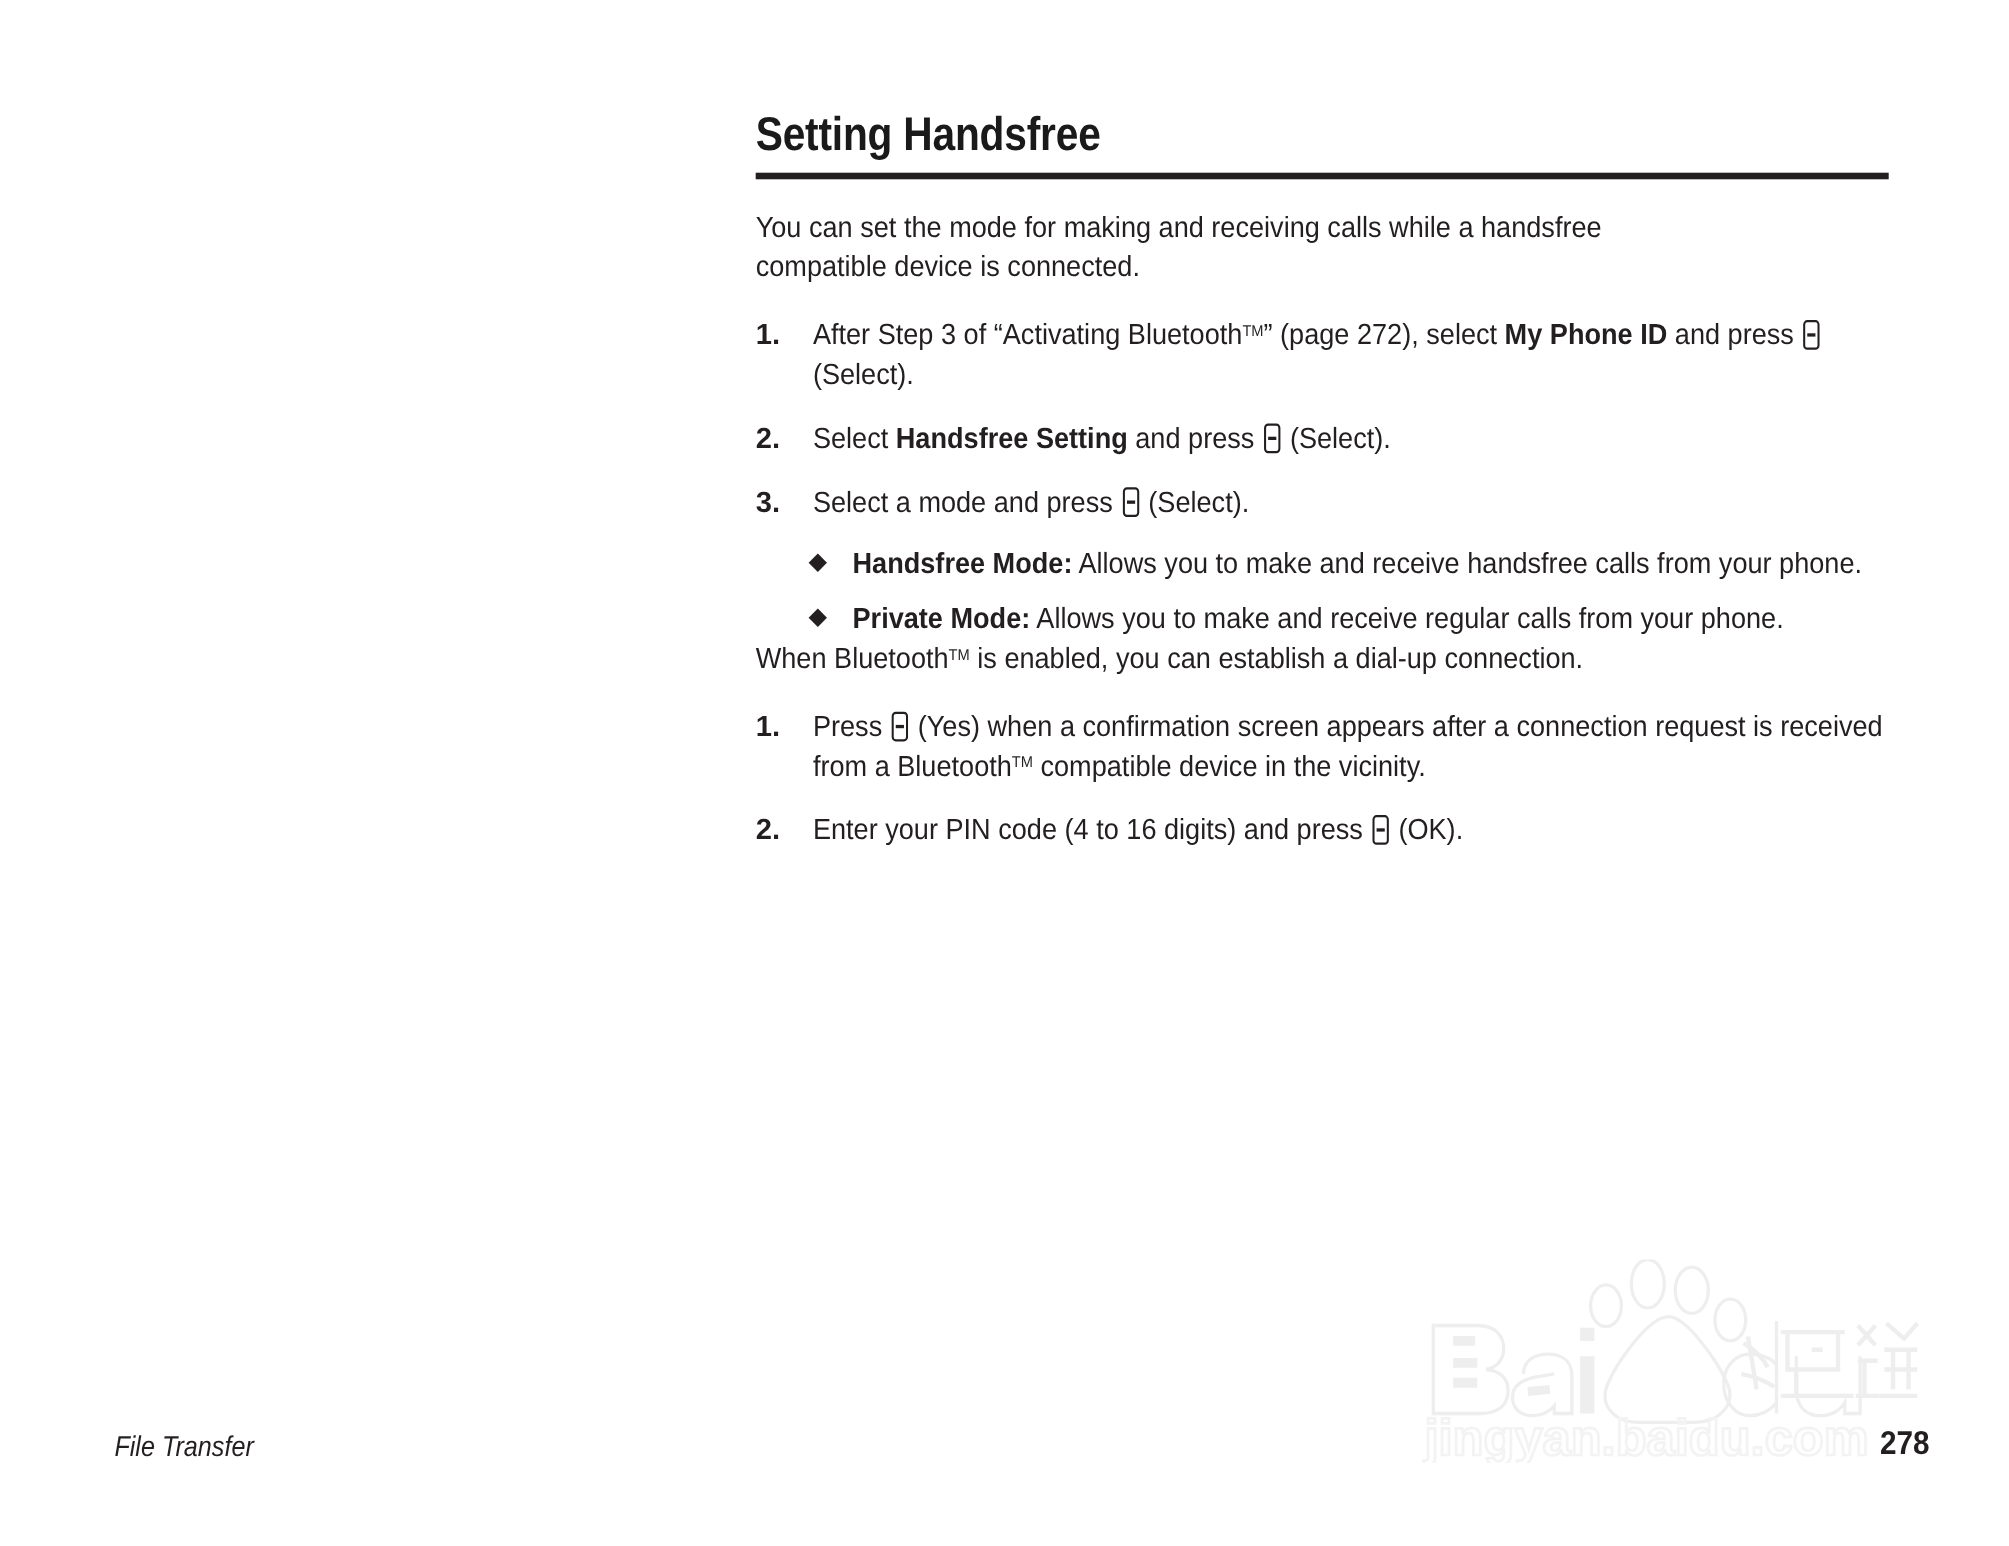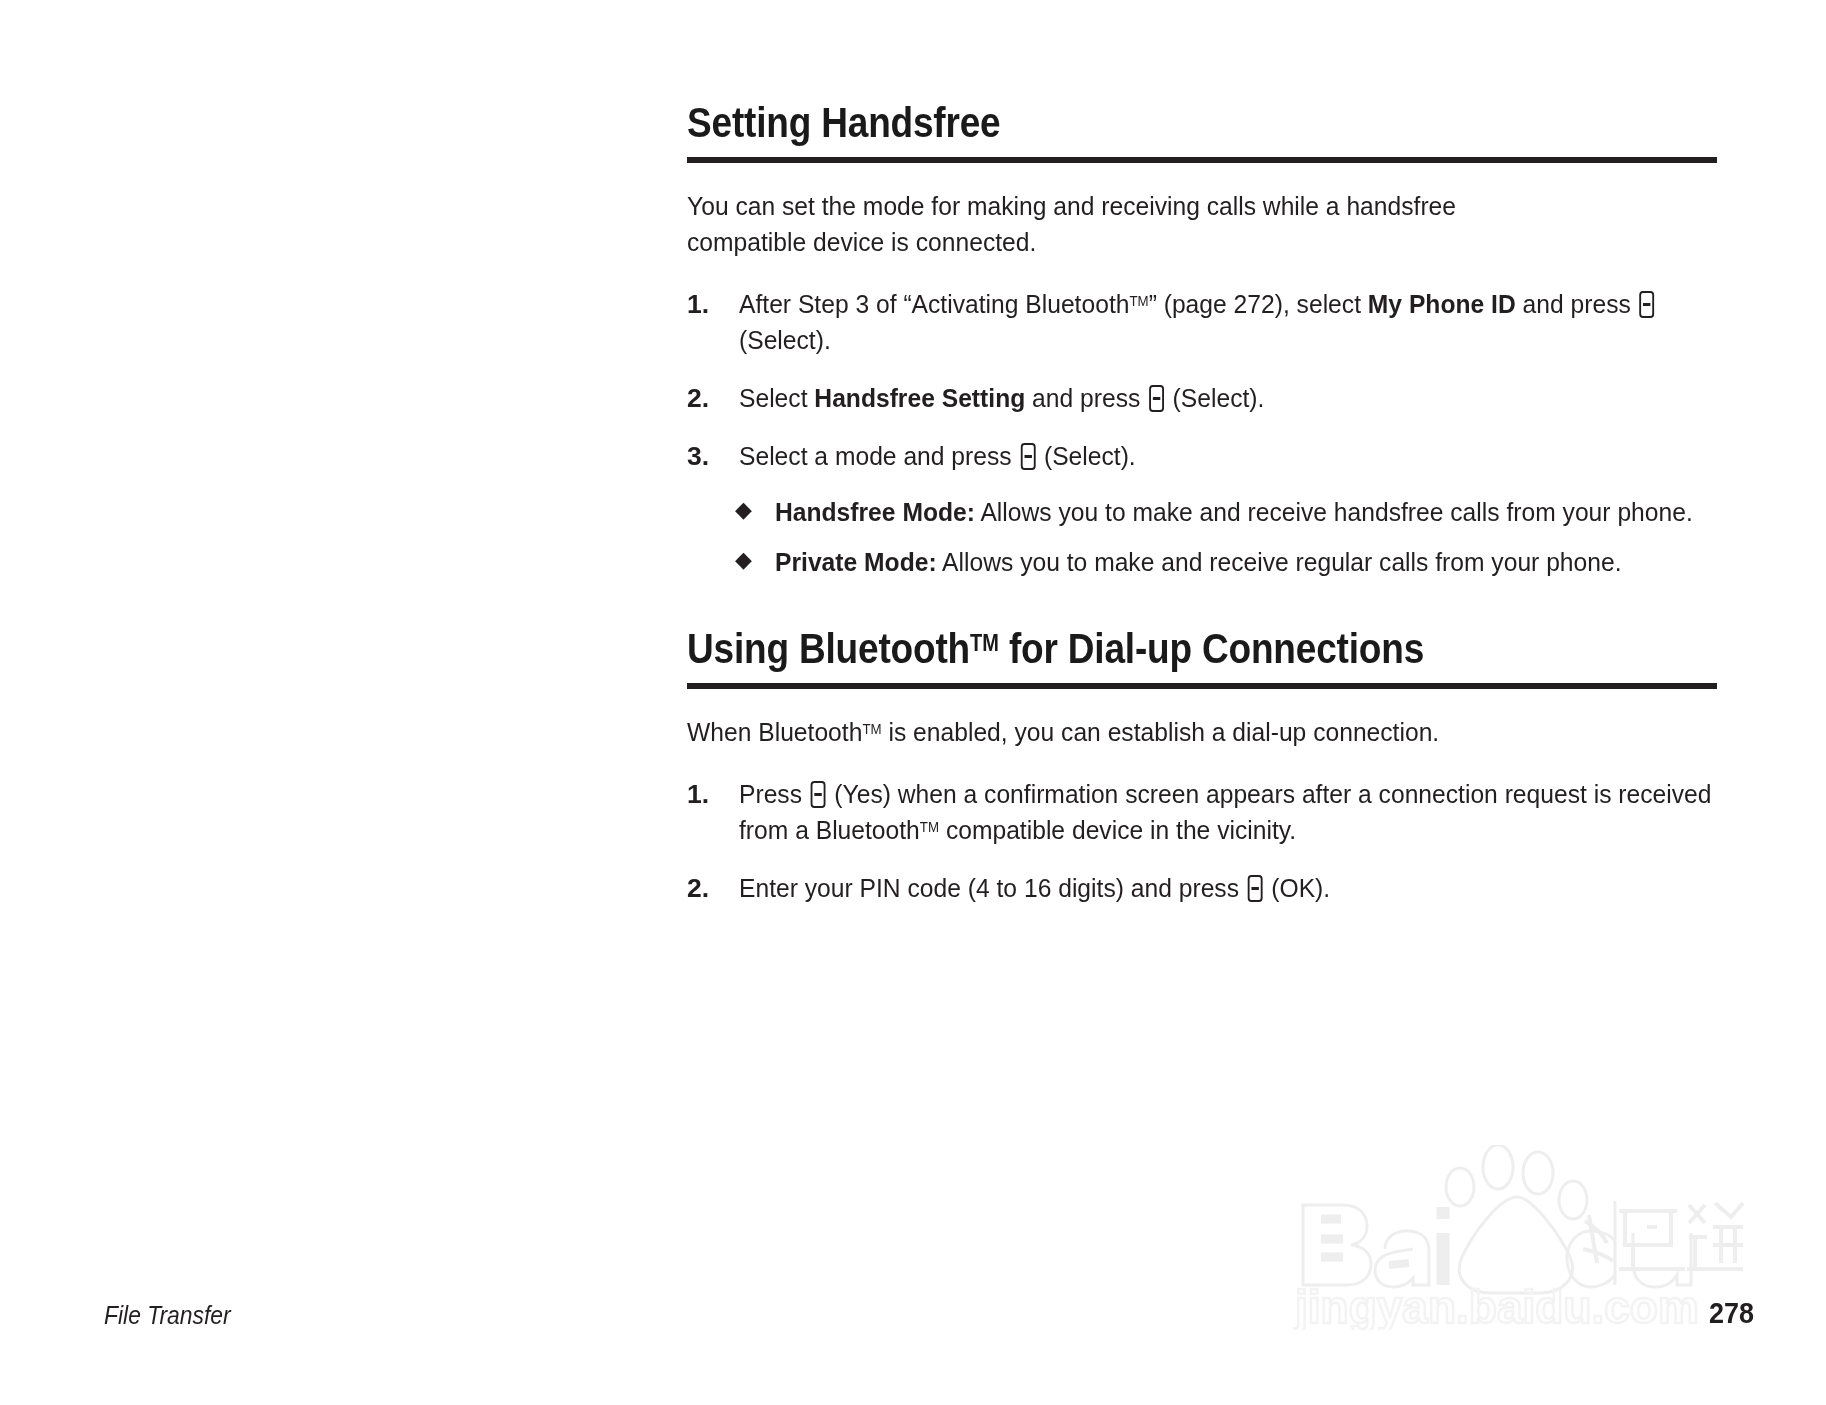--- a/index.html
+++ b/index.html
@@ -230,24 +230,20 @@
       <li class="diamond-item">
         <span class="diamond-marker">◆</span>
         <span class="diamond-text"><b>Handsfree Mode:</b><span> Allows you to make and receive handsfree calls from your phone.</span></span>
       </li>
       <li class="diamond-item">
         <span class="diamond-marker">◆</span>
         <span class="diamond-text"><b>Private Mode:</b><span> Allows you to make and receive regular calls from your phone.</span></span>
       </li>
     </ul>
 
-    <div class="heading-block second">
-      <h1 class="section-heading"><span>Using Bluetooth</span><sup class="tm">TM</sup><span> for Dial-up Connections</span></h1>
-      <div class="heading-rule"></div>
-    </div>
 
     <p class="body-para"><span>When Bluetooth</span><sup class="tm">TM</sup><span> is enabled, you can establish a dial-up connection.</span></p>
 
     <ol class="num-list">
       <li class="num-item">
         <span class="num-marker">1.</span>
         <span class="num-text"><span>Press </span><span class="softkey"></span><span> (Yes) when a confirmation screen appears after a connection request is received from a Bluetooth</span><sup class="tm">TM</sup><span> compatible device in the vicinity.</span></span>
       </li>
       <li class="num-item">
         <span class="num-marker">2.</span>

